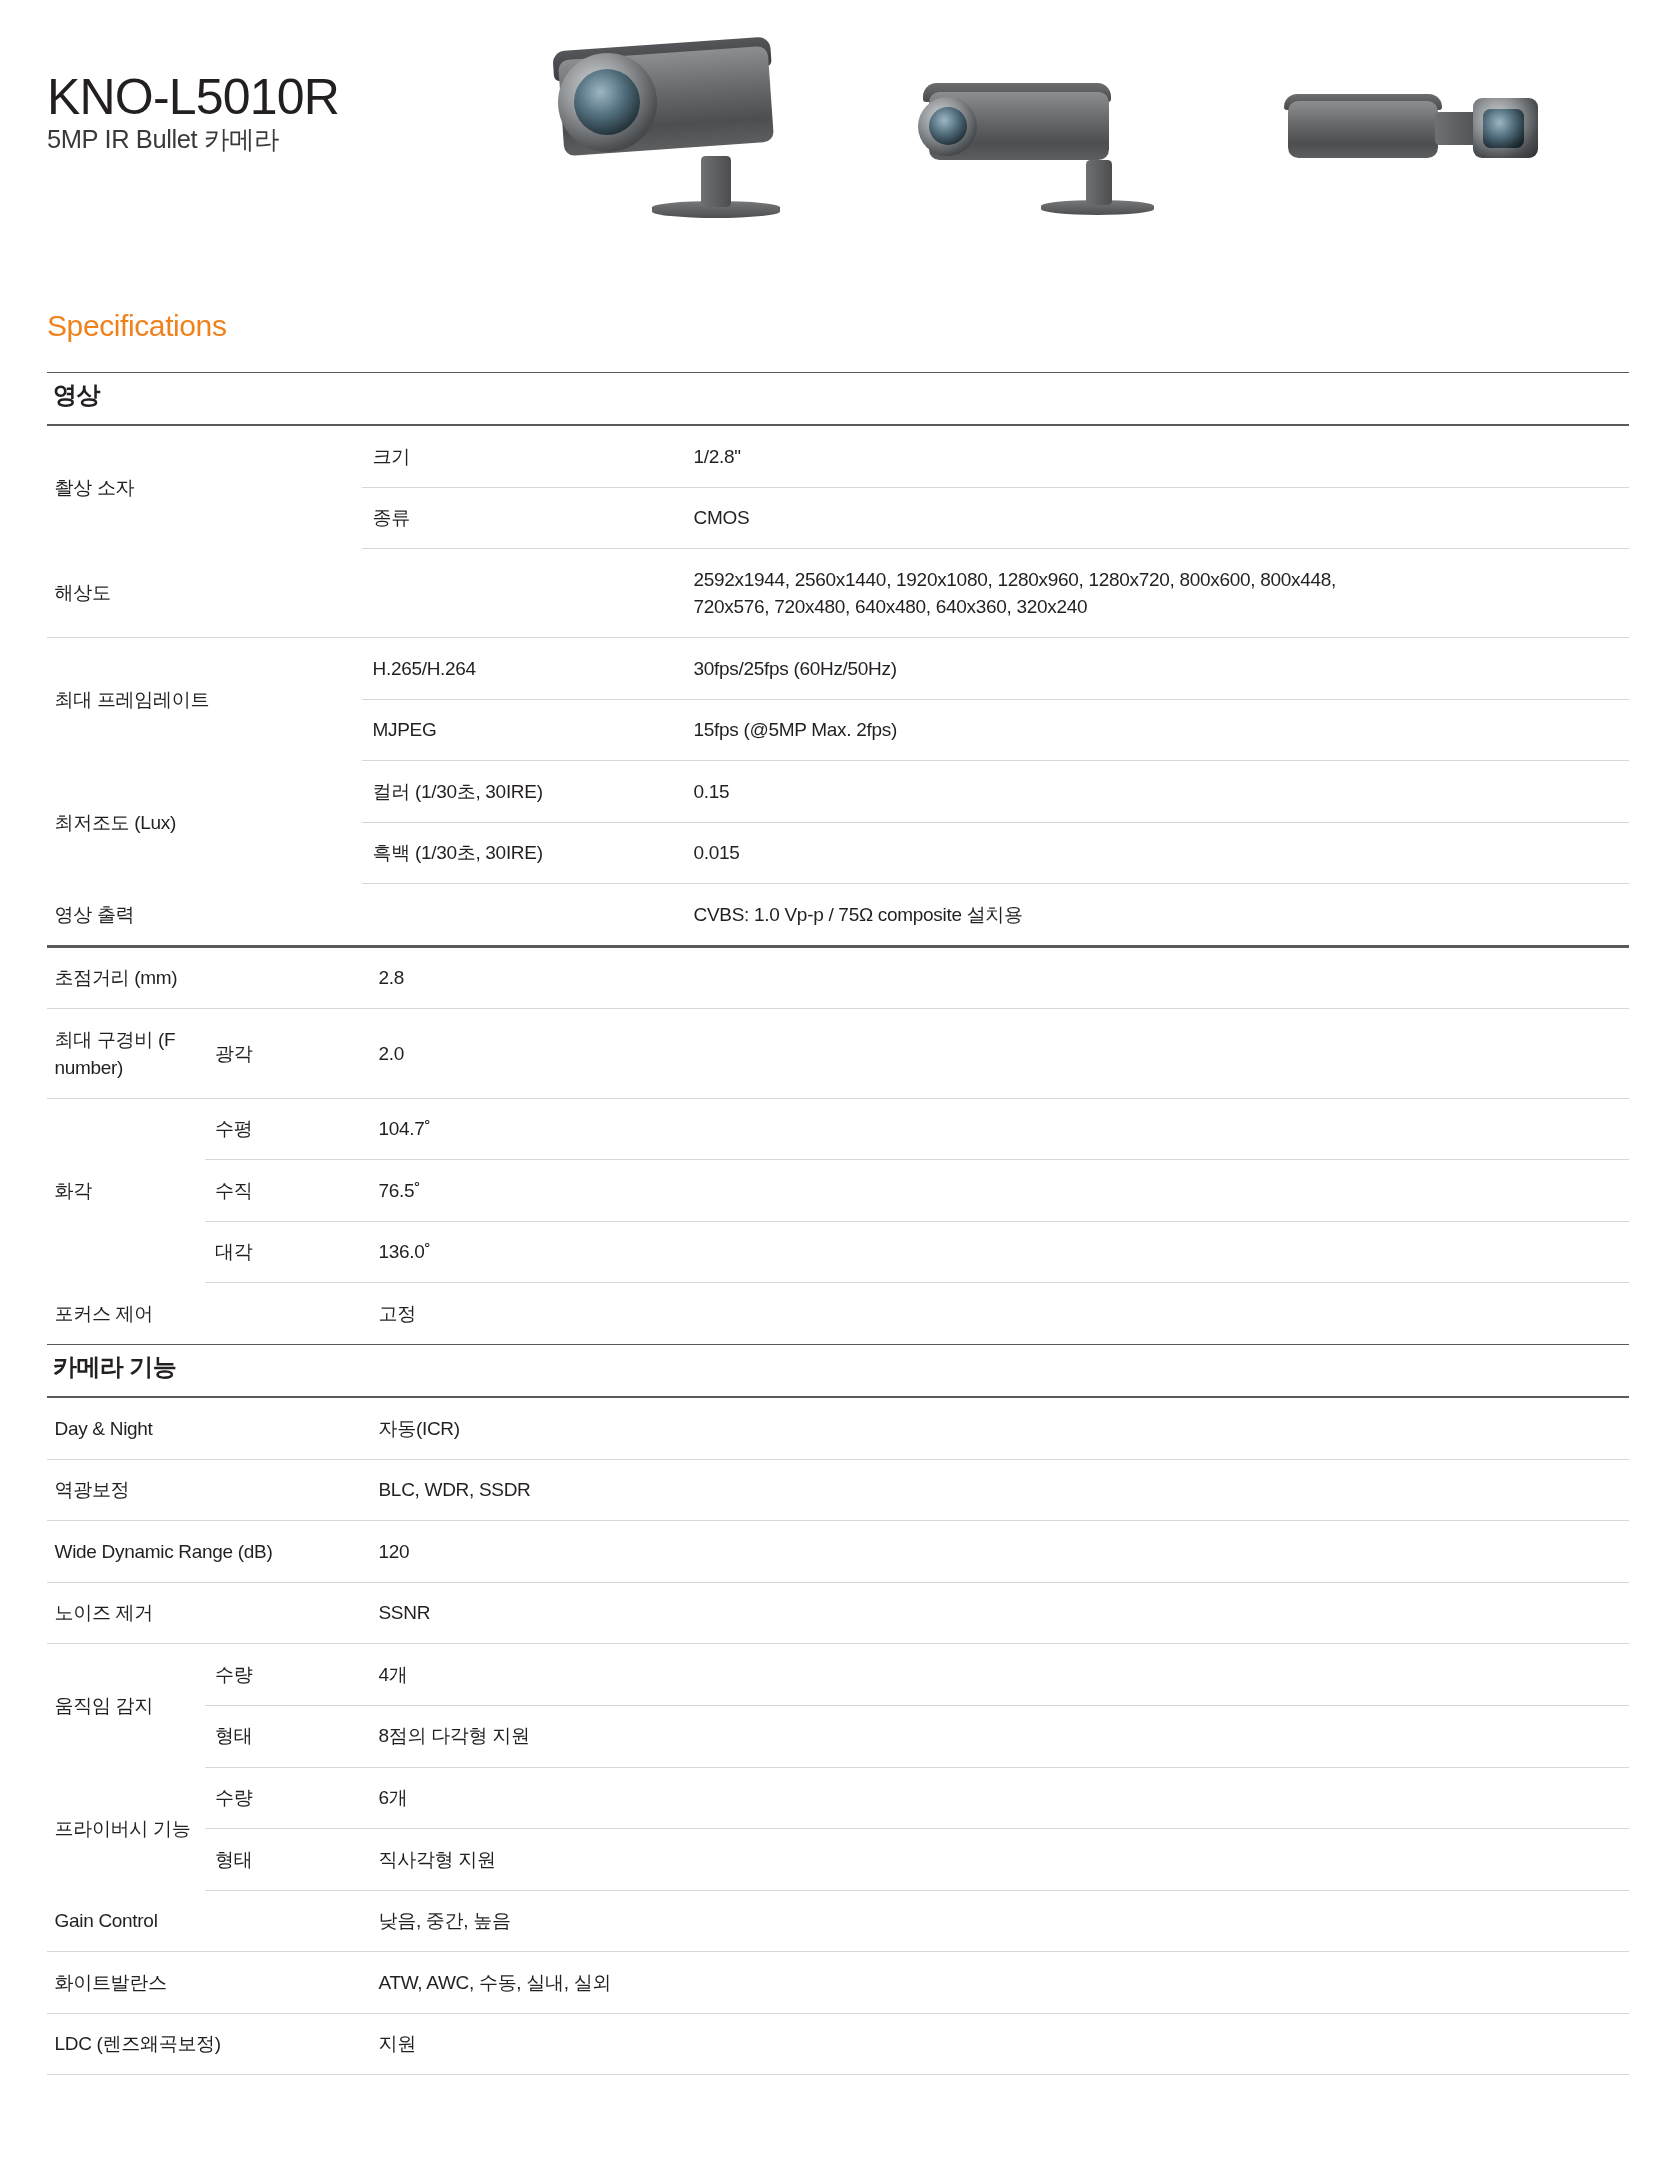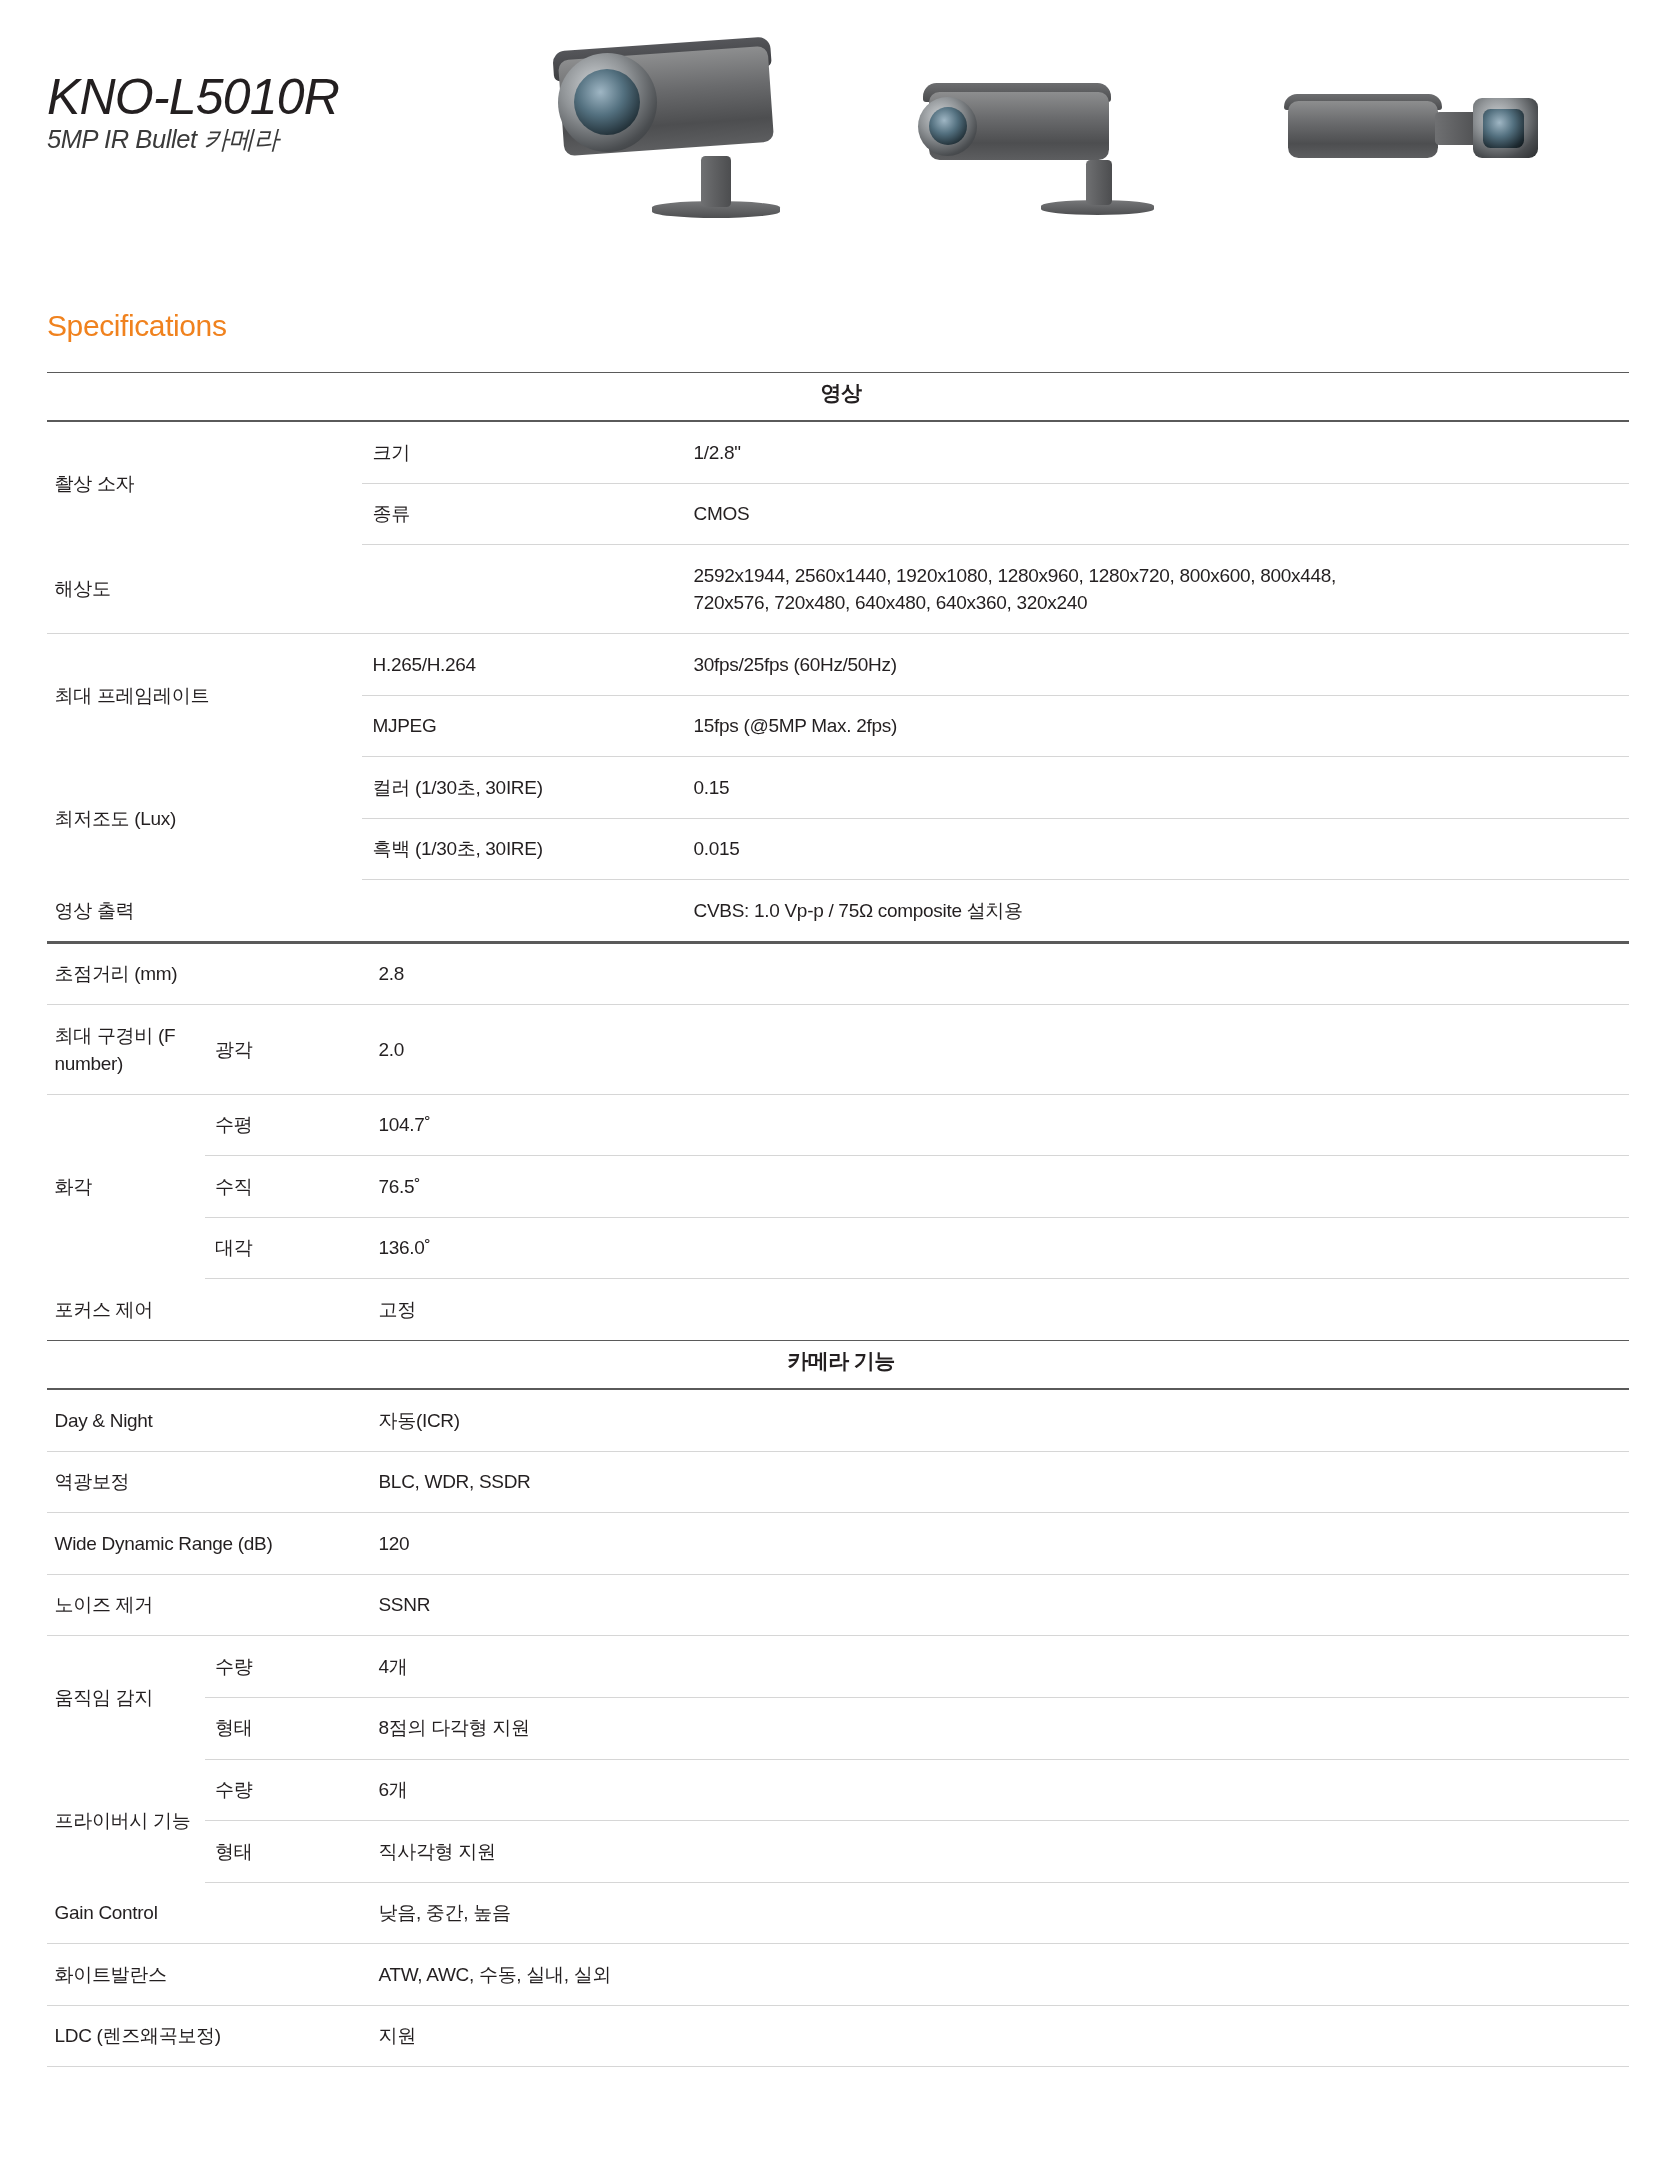--- a/index.html
+++ b/index.html
@@ -17,21 +17,20 @@
   .page {
     width: 1676px;
     padding: 0 47px;
     position: relative;
   }
 
   
   .header {
     position: relative;
     height: 285px;
-    font-style: italic;
   }
   .title-block {
     position: absolute;
     left: 0;
     top: 72px;
   }
   .model-title {
     font-size: 50px;
     font-weight: 400;
     letter-spacing: -0.8px;
@@ -98,25 +97,24 @@
   
   .spec-heading {
     font-size: 30px;
     color: #f0821e;
     font-weight: 400;
     margin: 24px 0 28.5px 0;
     letter-spacing: -0.4px;
   }
 
   .group-title {
-    font-size: 21px;
+    font-size: 24px;
     font-weight: 700;
     padding: 6px 0 13.5px 6px;
     letter-spacing: -0.6px;
-    text-align: center;
   }
 
   table.spec {
     width: 100%;
     border-collapse: collapse;
     table-layout: fixed;
   }
   table.spec.first {
     border-top: 2.3px solid #5a5a5a;
   }

